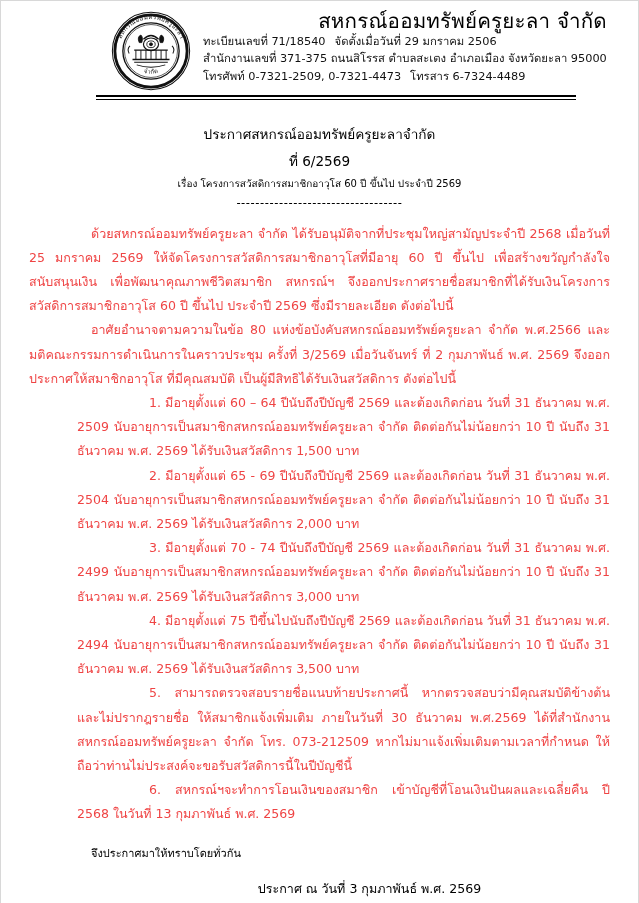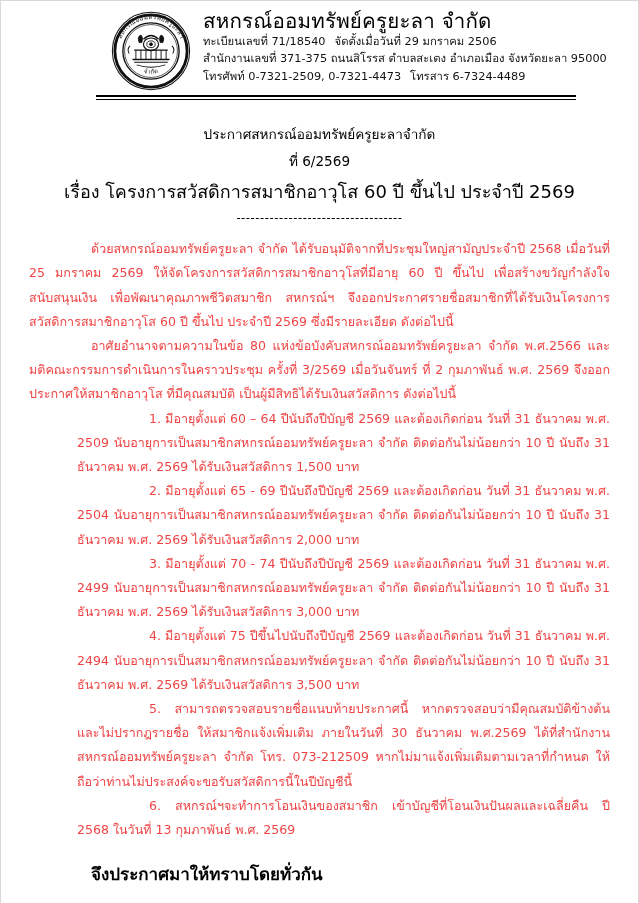--- a/index.html
+++ b/index.html
@@ -50,20 +50,21 @@
   .org-block {
     padding-left: 6px;
     padding-top: 2px;
   }
   .org-name {
     font-size: 20.5px;
     line-height: 1.18;
     letter-spacing: 0.2px;
     white-space: nowrap;
     color: #000;
+    text-align: right;
   }
   .org-line {
     font-size: 11.3px;
     line-height: 1.52;
     white-space: nowrap;
     color: #111;
   }
   .org-line .gap {
     display: inline-block;
     width: 9px;
@@ -92,21 +93,21 @@
   .titles {
     margin-top: 28px;
     text-align: center;
   }
   .title-line {
     font-size: 13.6px;
     line-height: 1.95;
     color: #000;
   }
   .title-line.subject {
-    font-size: 18px;
+    font-size: 10px;
   }
   .dashes {
     margin-top: 1px;
     font-size: 11.5px;
     letter-spacing: 0.6px;
     line-height: 1.4;
     color: #000;
   }
 
   
@@ -122,25 +123,24 @@
     margin: 0;
     text-indent: 62px;
   }
   .para.item {
     text-indent: 72px;
     margin-left: 48px;
   }
 
   .closing {
     margin: 16px 28px 0 28px;
-    font-size: 17px;
+    font-size: 11px;
     line-height: 1.93;
     text-indent: 62px;
     color: #000;
-    font-weight: bold;
   }
 
   
   .sign-block {
     margin-top: 14px;
     text-align: center;
     padding-left: 100px;
     font-size: 12.55px;
     line-height: 1.78;
     color: #000;

